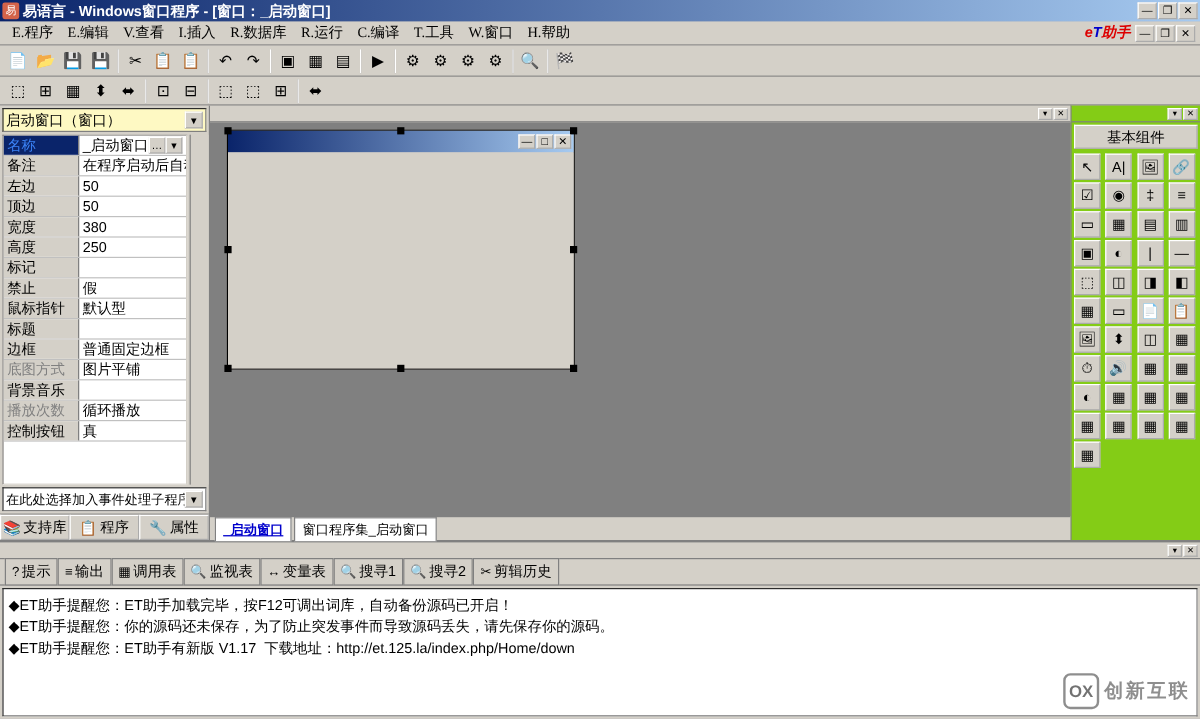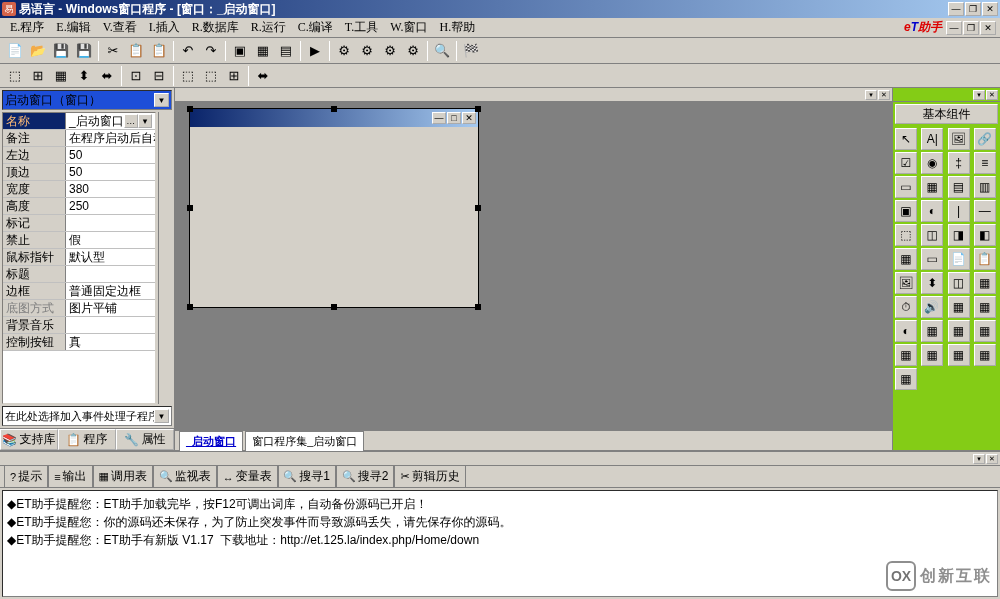--- a/index.html
+++ b/index.html
@@ -20,27 +20,27 @@
 .toolbar { background: #d4d0c8; height: 26px; display: flex; align-items: center; padding: 2px 4px; border-bottom: 1px solid #808080; gap: 1px; }
 .tool-btn { width: 22px; height: 22px; border: 1px solid transparent; display: flex; align-items: center; justify-content: center; cursor: pointer; font-size: 13px; }
 .tool-sep { width: 1px; height: 20px; background: #808080; margin: 0 2px; border-right: 1px solid #fff; }
 
 .toolbar2 { background: #d4d0c8; height: 24px; display: flex; align-items: center; padding: 2px 4px; border-bottom: 1px solid #808080; gap: 1px; }
 
 .main-area { display: flex; height: 362px; }
 
 
 .left-panel { width: 175px; background: #d4d0c8; border-right: 1px solid #808080; display: flex; flex-direction: column; }
-.combo { height: 20px; margin: 2px; background: #1d4ed8; border: 1px inset #808080; display: flex; align-items: center; padding: 0 2px; }
+.combo { height: 20px; margin: 2px; background: #fef9c3; border: 1px inset #808080; display: flex; align-items: center; padding: 0 2px; }
 .combo-arrow { width: 15px; height: 14px; background: #d4d0c8; border: 1px outset #fff; display: flex; align-items: center; justify-content: center; font-size: 8px; cursor: pointer; }
 
 .prop-grid { flex: 1; overflow-y: auto; border: 1px inset #d4d0c8; background: #fff; margin: 0 2px; }
 .prop-row { display: flex; height: 17px; border-bottom: 1px solid #c0c0c0; }
 .prop-name { width: 63px; padding: 0 3px; background: #d4d0c8; border-right: 1px solid #808080; display: flex; align-items: center; overflow: hidden; white-space: nowrap; }
-.prop-name.sel { background: #0a246a; color: #fdba74; }
+.prop-name.sel { background: #0a246a; color: #3b82f6; }
 .prop-name.dim { color: #808080; }
 .prop-val { flex: 1; padding: 0 3px; display: flex; align-items: center; overflow: hidden; white-space: nowrap; }
 .prop-val .ell { width: 16px; height: 14px; background: #d4d0c8; border: 1px outset #fff; font-size: 9px; display: flex; align-items: center; justify-content: center; margin-left: auto; cursor: pointer; }
 .prop-scroll { width: 16px; background: #d4d0c8; border-left: 1px solid #808080; }
 .prop-wrap { display: flex; flex: 1; overflow: hidden; }
 
 .event-combo { height: 20px; margin: 2px; border: 1px inset #808080; background: #fff; display: flex; align-items: center; padding: 0 2px; }
 
 .left-tabs { display: flex; height: 22px; border-top: 1px solid #808080; }
 .left-tab { flex: 1; background: #d4d0c8; border: 1px outset #fff; display: flex; align-items: center; justify-content: center; gap: 2px; cursor: pointer; font-size: 11px; }
@@ -231,20 +231,26 @@
           <div class="prop-row">
             <div class="prop-name dim">底图方式</div>
             <div class="prop-val">
               <span>图片平铺</span>
             </div>
           </div>
           <div class="prop-row">
             <div class="prop-name">背景音乐</div>
             <div class="prop-val">
               <span></span>
+            </div>
+          </div>
+          <div class="prop-row">
+            <div class="prop-name dim">播放次数</div>
+            <div class="prop-val">
+              <span>循环播放</span>
             </div>
           </div>
           <div class="prop-row">
             <div class="prop-name">控制按钮</div>
             <div class="prop-val">
               <span>真</span>
             </div>
           </div>
         </div>
       <div class="prop-scroll"></div>

